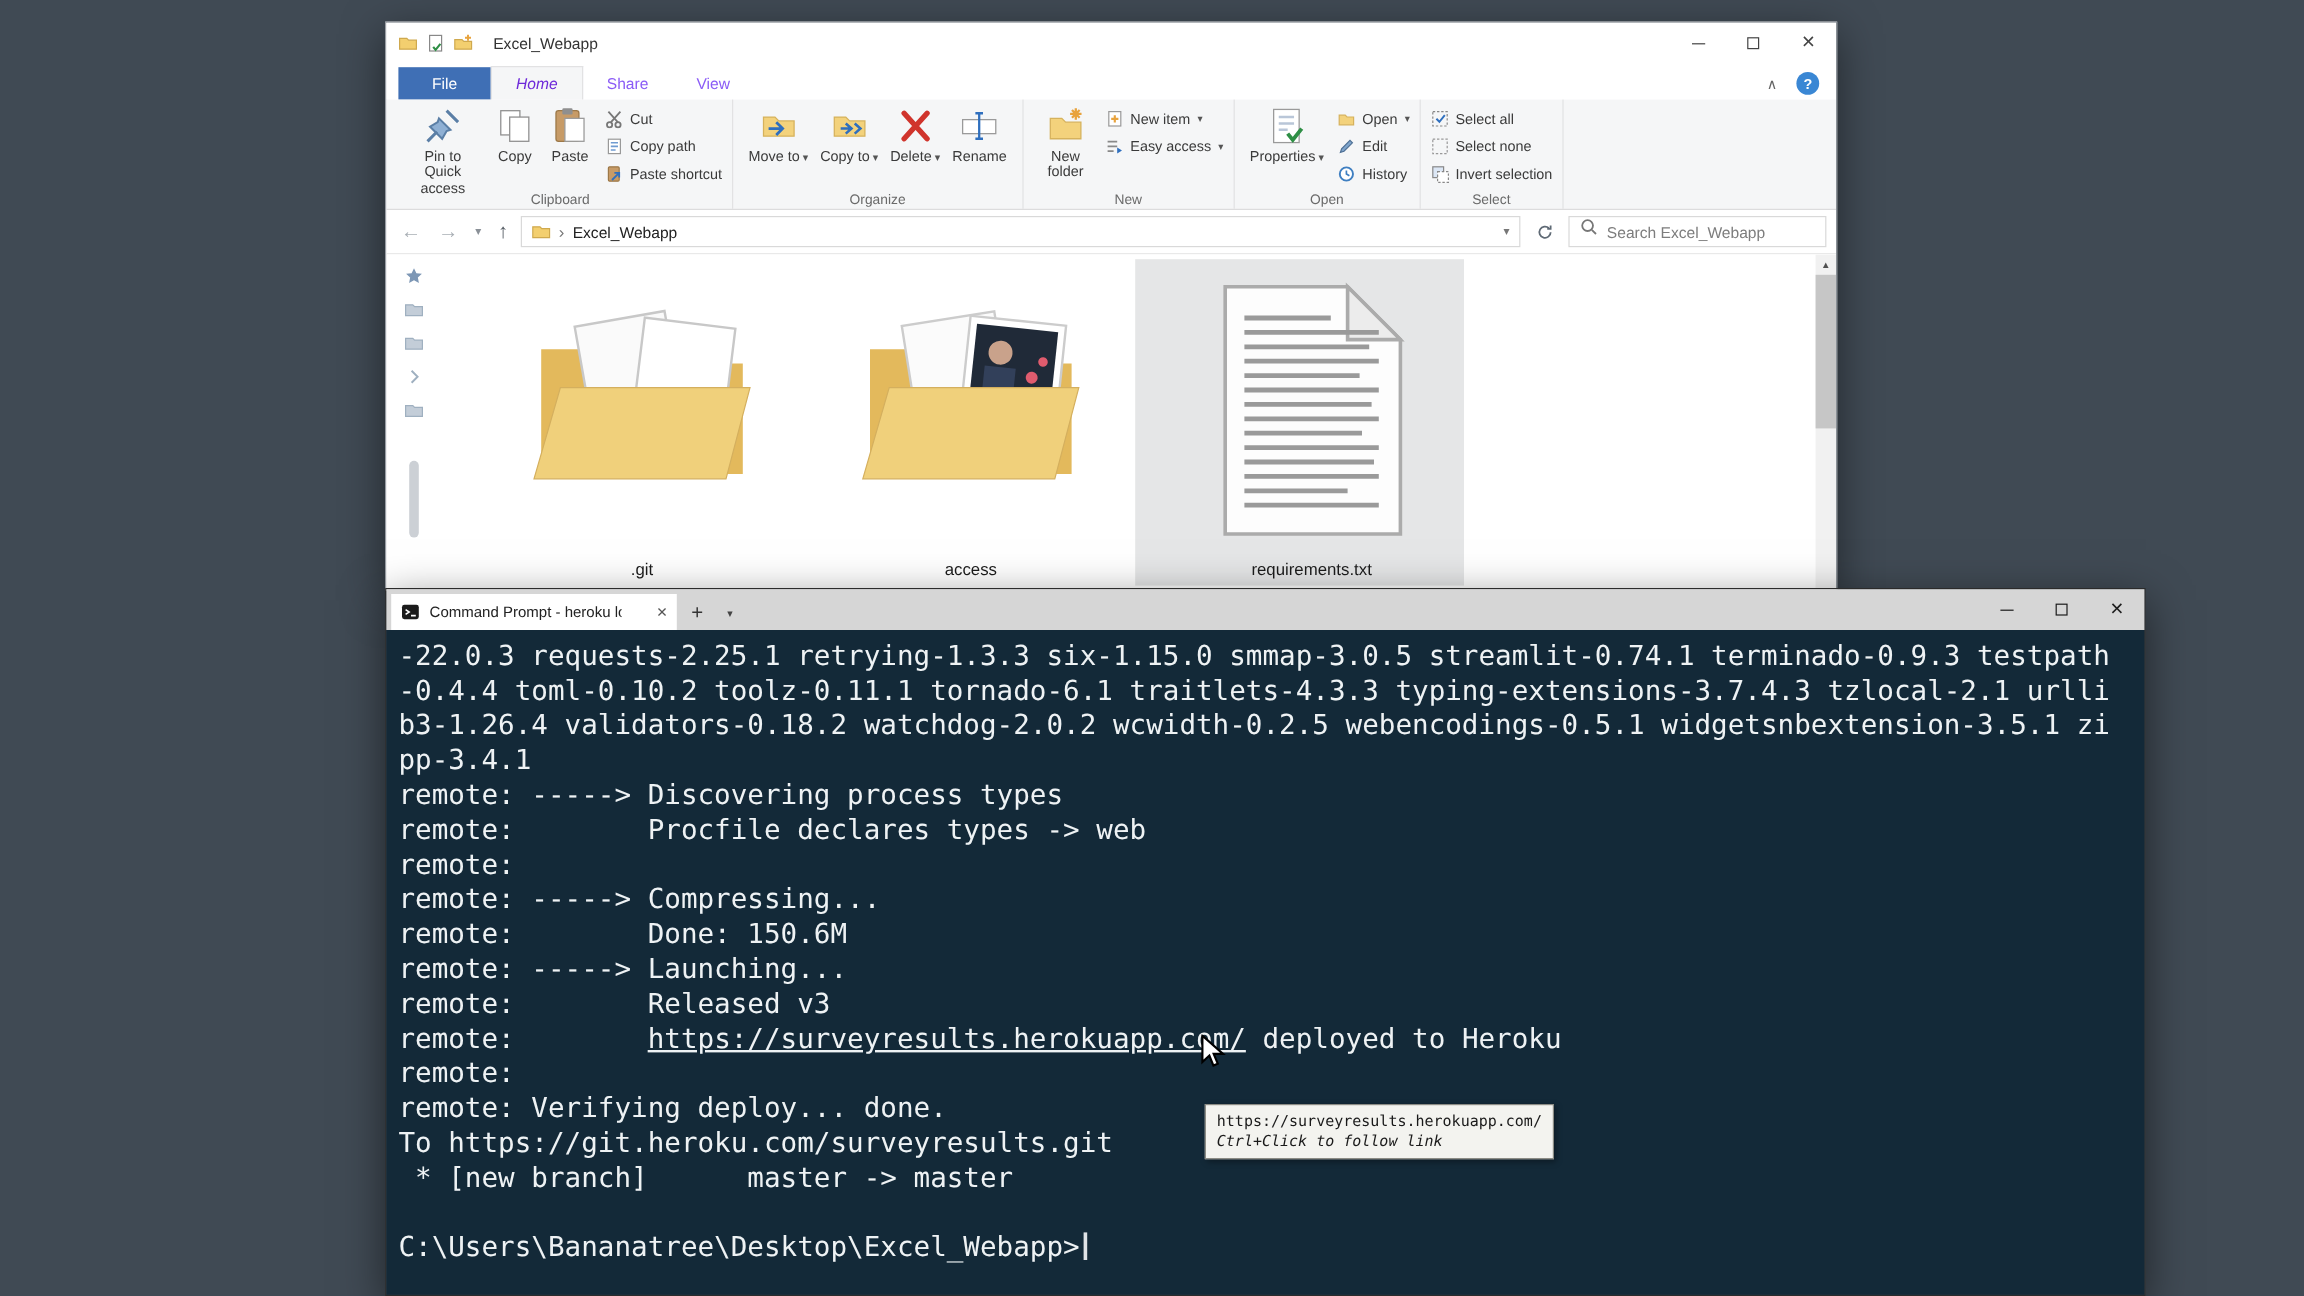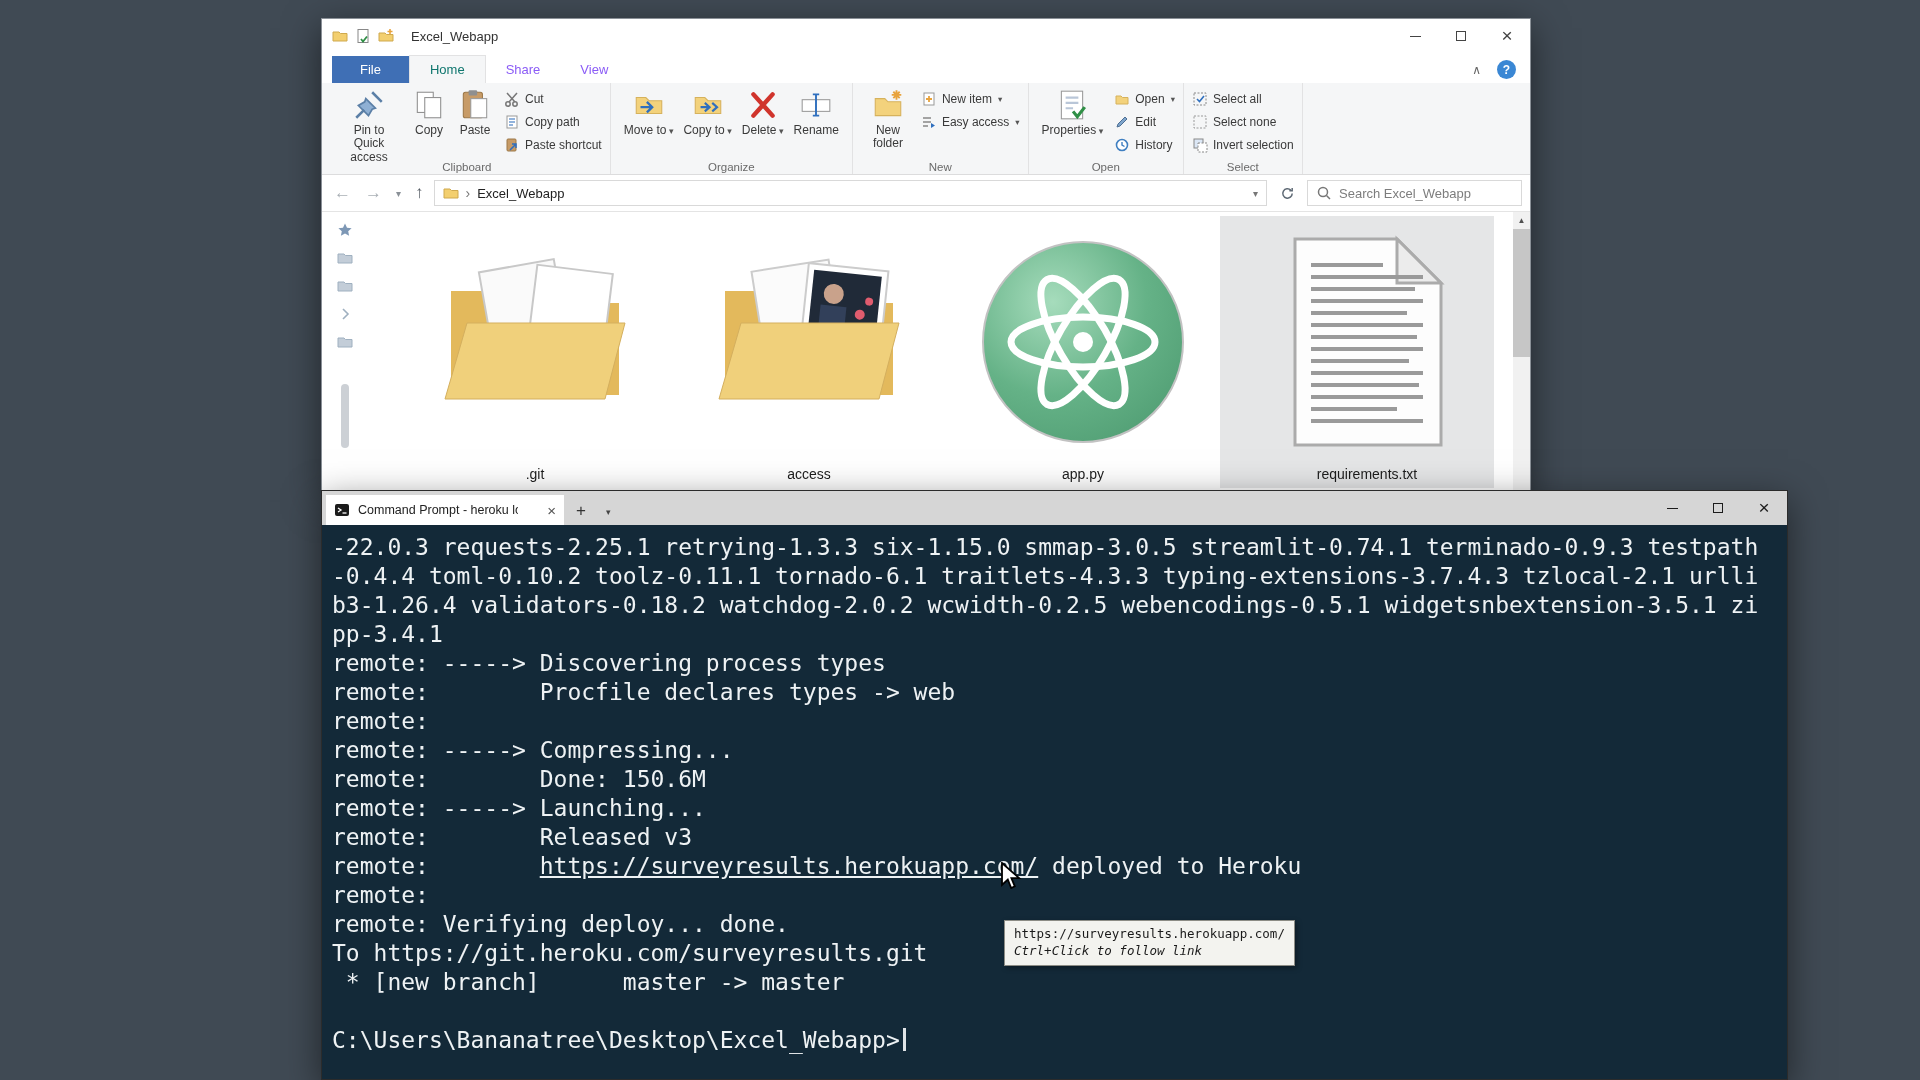--- a/index.html
+++ b/index.html
@@ -18,21 +18,21 @@
   .ex-titlebar .ic16 { margin-right:7px; }
   .ex-title { font-size:13px; color:#333; margin-left:10px; }
   .spacer { flex:1; }
   .winbtn { width:46px; height:34px; display:flex; align-items:center; justify-content:center; color:#444; font-size:19px; }
   .glyph-min { width:11px; height:1px; background:#444; display:block; }
   .glyph-max { width:10px; height:10px; border:1px solid #444; display:block; }
 
   .ex-tabs { height:30px; display:flex; align-items:flex-end; background:#fff; padding-left:10px; }
   .tab { font-size:13px; padding:6px 20px; color:#8b5cf6; }
   .tab-file { background:#3f6fb5; color:#fff; padding:6px 28px; }
-  .tab-active { background:#f5f6f7; border:1px solid #e2e2e3; border-bottom:none; color:#0f766e; }
+  .tab-active { background:#f5f6f7; border:1px solid #e2e2e3; border-bottom:none; color:#6d28d9;font-style:italic; }
   .tabs-right { margin-left:auto; display:flex; align-items:center; gap:16px; padding-right:14px; padding-bottom:4px; }
   .collapse-chevron { color:#666; font-size:12px; }
   .help-circle { width:19px; height:19px; border-radius:50%; background:#3a87d4; color:#fff;
                  font-size:12px; font-weight:bold; display:flex; align-items:center; justify-content:center; }
 
   .ex-ribbon { height:92px; background:#f5f6f7; border-bottom:1px solid #dcdcdd; display:flex; padding-left:2px; }
   .rgroup { position:relative; border-right:1px solid #e2e2e3; padding:3px 8px 16px 8px; }
   .rrow { display:flex; align-items:flex-start; }
   .rbig { display:flex; flex-direction:column; align-items:center; padding:2px 5px; font-size:12px;
           color:#3a3a3a; text-align:center; line-height:1.12; min-width:46px; }
@@ -46,21 +46,21 @@
   .wrap72 { width:74px; } .wrap52 { width:54px; }
 
   .ex-address { height:37px; display:flex; align-items:center; background:#fff; border-bottom:1px solid #e4e4e4; padding:0 8px; gap:6px; }
   .navglyph { font-size:17px; color:#a9afb5; padding:0 4px; }
   .navglyph.dark { color:#555c64; }
   .navglyph.small { font-size:10px; color:#8a9097; }
   .crumbbox { flex:1; height:26px; border:1px solid #d9d9d9; display:flex; align-items:center; padding:0 8px; gap:7px; font-size:13px; color:#222; }
   .crumb-sep { color:#777; font-size:14px; }
   .crumb-caret { margin-left:auto; color:#777; font-size:10px; }
   .refresh-btn { width:28px; height:26px; display:flex; align-items:center; justify-content:center; }
-  .searchbox { width:215px; height:26px; border:1px solid #d9d9d9; display:flex; align-items:center; padding:0 8px; gap:7px; }
+  .searchbox { width:215px; height:26px; border:1px solid #d9d9d9; display:flex; padding:0 8px; gap:7px; }
   .searchbox input { border:none; outline:none; width:100%; font-size:13px; color:#333;
                      font-family:"Liberation Sans",sans-serif; background:transparent; }
   .searchbox input::placeholder { color:#7d7d7d; }
 
   .ex-content { flex:1; display:flex; background:#fff; overflow:hidden; }
   .navstrip { width:46px; display:flex; flex-direction:column; align-items:center; padding-top:10px; gap:12px; }
   .nav-thumb { width:8px; height:64px; background:#ccd0d5; border-radius:4px; margin-top:22px; }
   .filegrid { flex:1; display:flex; align-items:flex-start; padding:4px 0 0 30px; }
   .tile { width:274px; display:flex; flex-direction:column; align-items:center; padding-top:10px; height:272px; }
   .tile-icon { height:232px; display:flex; align-items:center; justify-content:center; }
@@ -444,41 +444,20 @@
       <circle cx="150" cy="66" r="5" fill="#e05c6e"></circle>
                 <circle cx="158" cy="52" r="4" fill="#e05c6e"></circle>
       <circle cx="146" cy="80" r="3.5" fill="#ef8aa0"></circle>
       <rect x="100" y="96" width="68" height="20" fill="#f2f2f2"></rect>
     </g>
     <path d="M10 152 L32 76 H190 L170 152 Z" fill="#f0d07b" stroke="#d4af5e"></path>
             </svg>
           </div>
           <div class="tile-label">access</div>
         </div>
-        <div class="tile">
-          <div class="tile-icon">
-            <svg width="212" height="212" viewBox="0 0 212 212">
-    <defs>
-                <radialGradient id="atomg" cx="35%" cy="30%" r="85%">
-      <stop offset="0%" stop-color="#a6dcbc"></stop>
-                  <stop offset="55%" stop-color="#65b287"></stop>
-                  <stop offset="100%" stop-color="#4f9c72"></stop>
-    </radialGradient>
-              </defs>
-    <circle cx="106" cy="106" r="100" fill="url(#atomg)" stroke="#c2c2c2" stroke-width="2"></circle>
-    <g fill="none" stroke="#ffffff" stroke-width="7">
-      <ellipse cx="106" cy="106" rx="72" ry="25"></ellipse>
-      <ellipse cx="106" cy="106" rx="72" ry="25" transform="rotate(60 106 106)"></ellipse>
-      <ellipse cx="106" cy="106" rx="72" ry="25" transform="rotate(-60 106 106)"></ellipse>
-    </g>
-    <circle cx="106" cy="106" r="10" fill="#ffffff"></circle>
-            </svg>
-          </div>
-          <div class="tile-label">app.py</div>
-        </div>
         <div class="tile" style="background: rgb(229, 230, 231); padding-left: 20px;">
           <div class="tile-icon">
             <svg width="160" height="214" viewBox="0 0 160 214">
     <path d="M8 4h102l44 44v162H8z" fill="#fdfdfd" stroke="#ababab" stroke-width="3"></path>
     <path d="M110 4l44 44h-44z" fill="#ececec" stroke="#ababab" stroke-width="3"></path>
     <g stroke="#9a9a9a" stroke-width="4">
       <line x1="24" y1="30" x2="96" y2="30"></line>
                 <line x1="24" y1="42" x2="136" y2="42"></line>
       <line x1="24" y1="54" x2="128" y2="54"></line>
                 <line x1="24" y1="66" x2="136" y2="66"></line>

